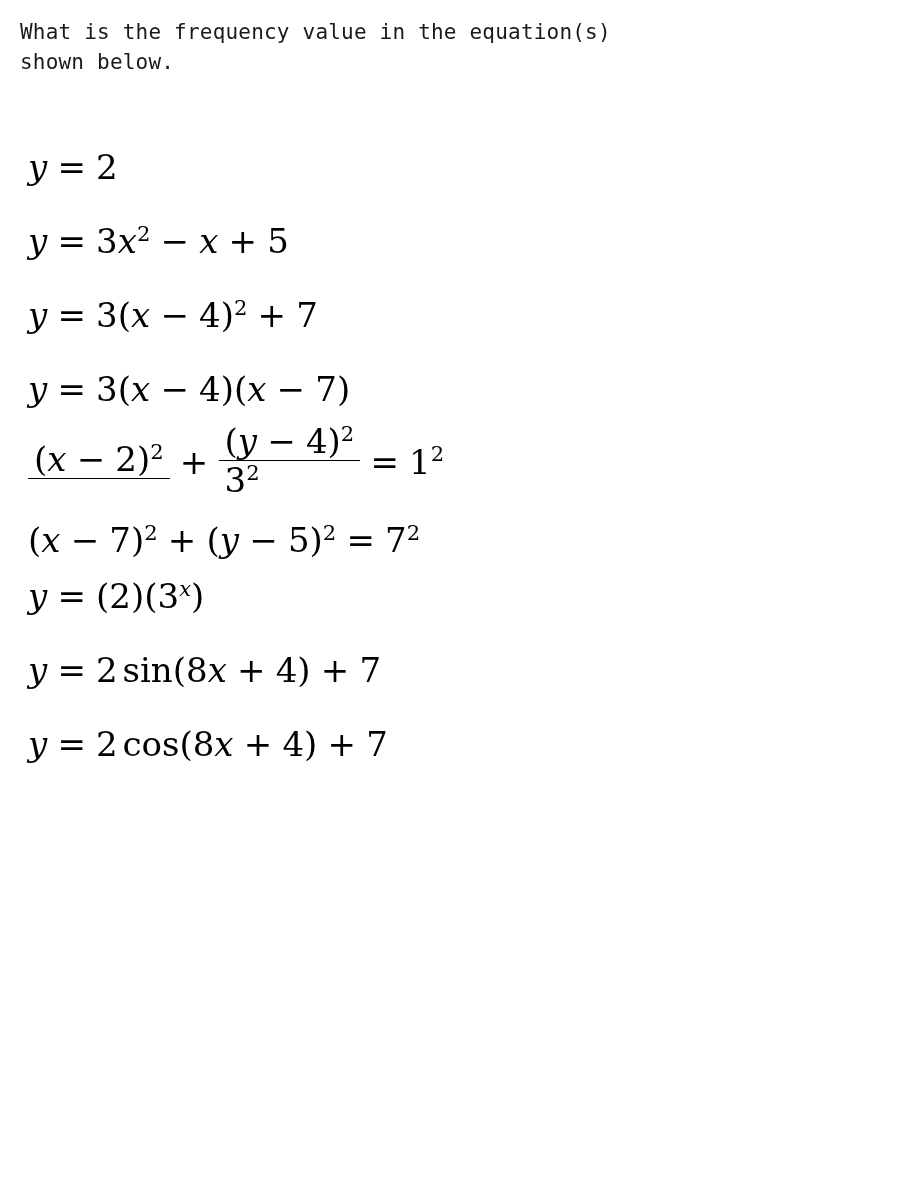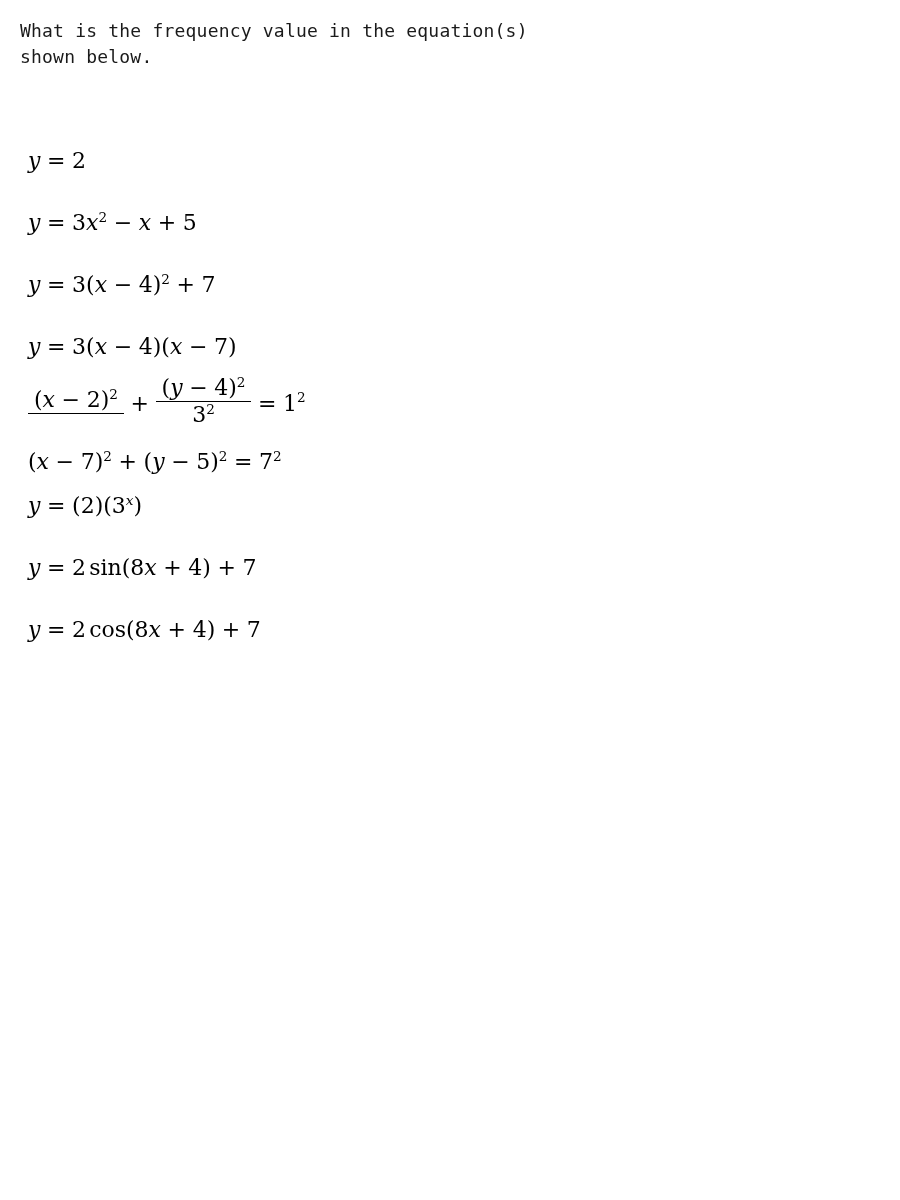--- a/index.html
+++ b/index.html
@@ -14,35 +14,35 @@
     overflow: hidden;
     font-family: "Liberation Serif", serif;
     color: #000000;
   }
   #prompt {
     position: absolute;
     left: 20px;
     top: 18px;
     width: 860px;
     font-family: "DejaVu Sans Mono", monospace;
-    font-size: 18px;
+    font-size: 21px;
     line-height: 1.42;
     letter-spacing: 0.2px;
     color: #1a1a1a;
     white-space: pre-wrap;
   }
   #equations {
     position: absolute;
     left: 28px;
     top: 150px;
     width: 840px;
   }
   .eq {
     font-family: "DejaVu Serif", serif;
-    font-size: 22px;
+    font-size: 34px;
     line-height: 1.0;
     color: #000000;
     white-space: nowrap;
     display: block;
   }
   .eq i, .var {
     font-style: italic;
   }
   .sp {
     display: inline-block;
@@ -63,21 +63,21 @@
     line-height: 0;
   }
   
   .eq-row { margin-bottom: 40px; }
   .eq-row.tight { margin-bottom: 22px; }
 
   
   .frac {
     display: inline-block;
     vertical-align: middle;
-    text-align: center;
+    text-align: left;
     position: relative;
     top: -0.12em;
   }
   .frac .num {
     display: block;
     padding: 0 6px 2px 6px;
     border-bottom: 1.6px solid #000;
   }
   .frac .den {
     display: block;

